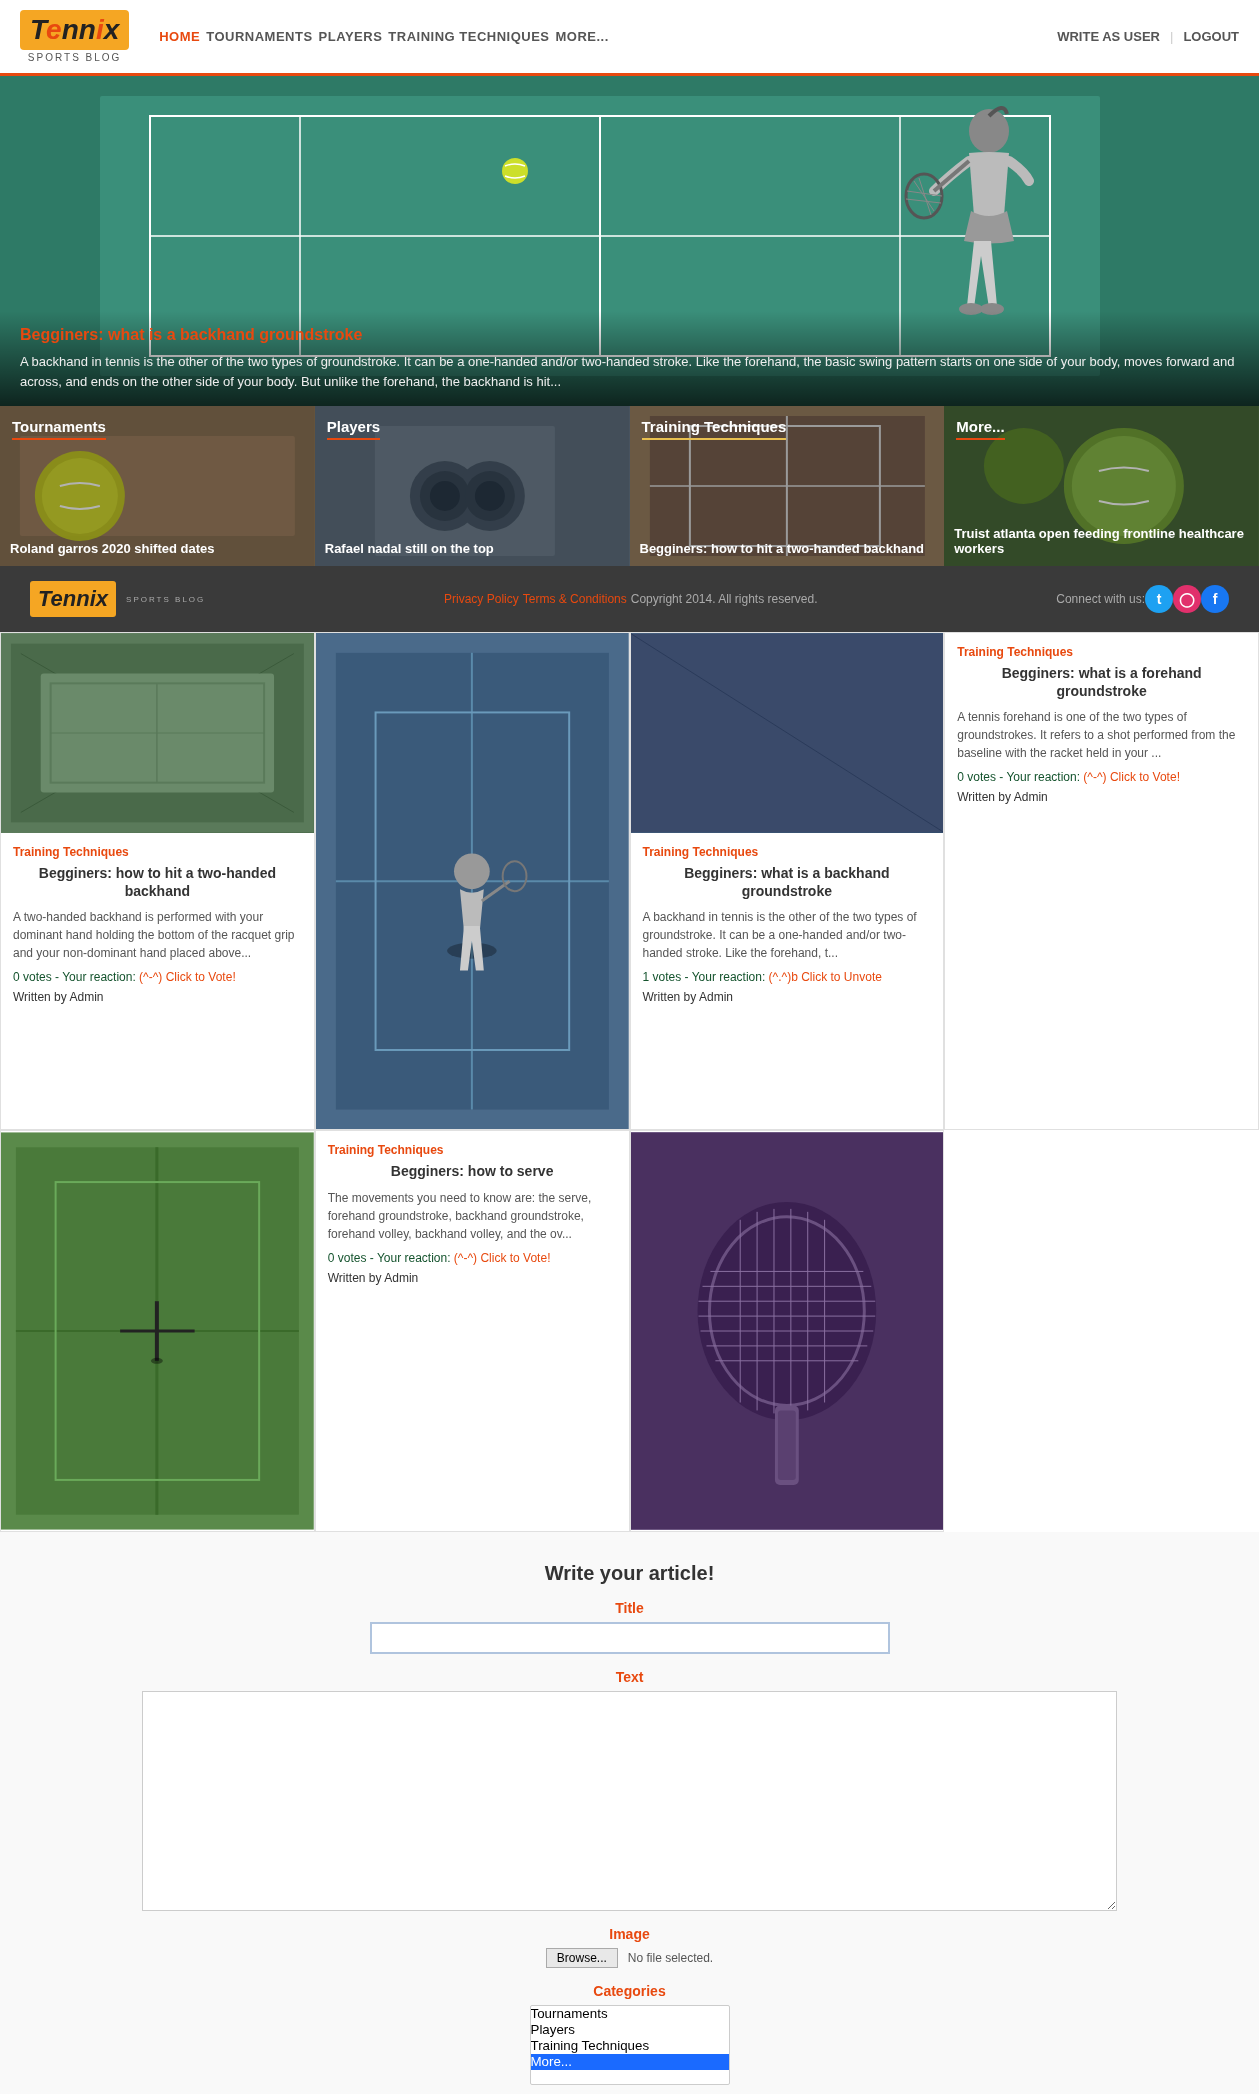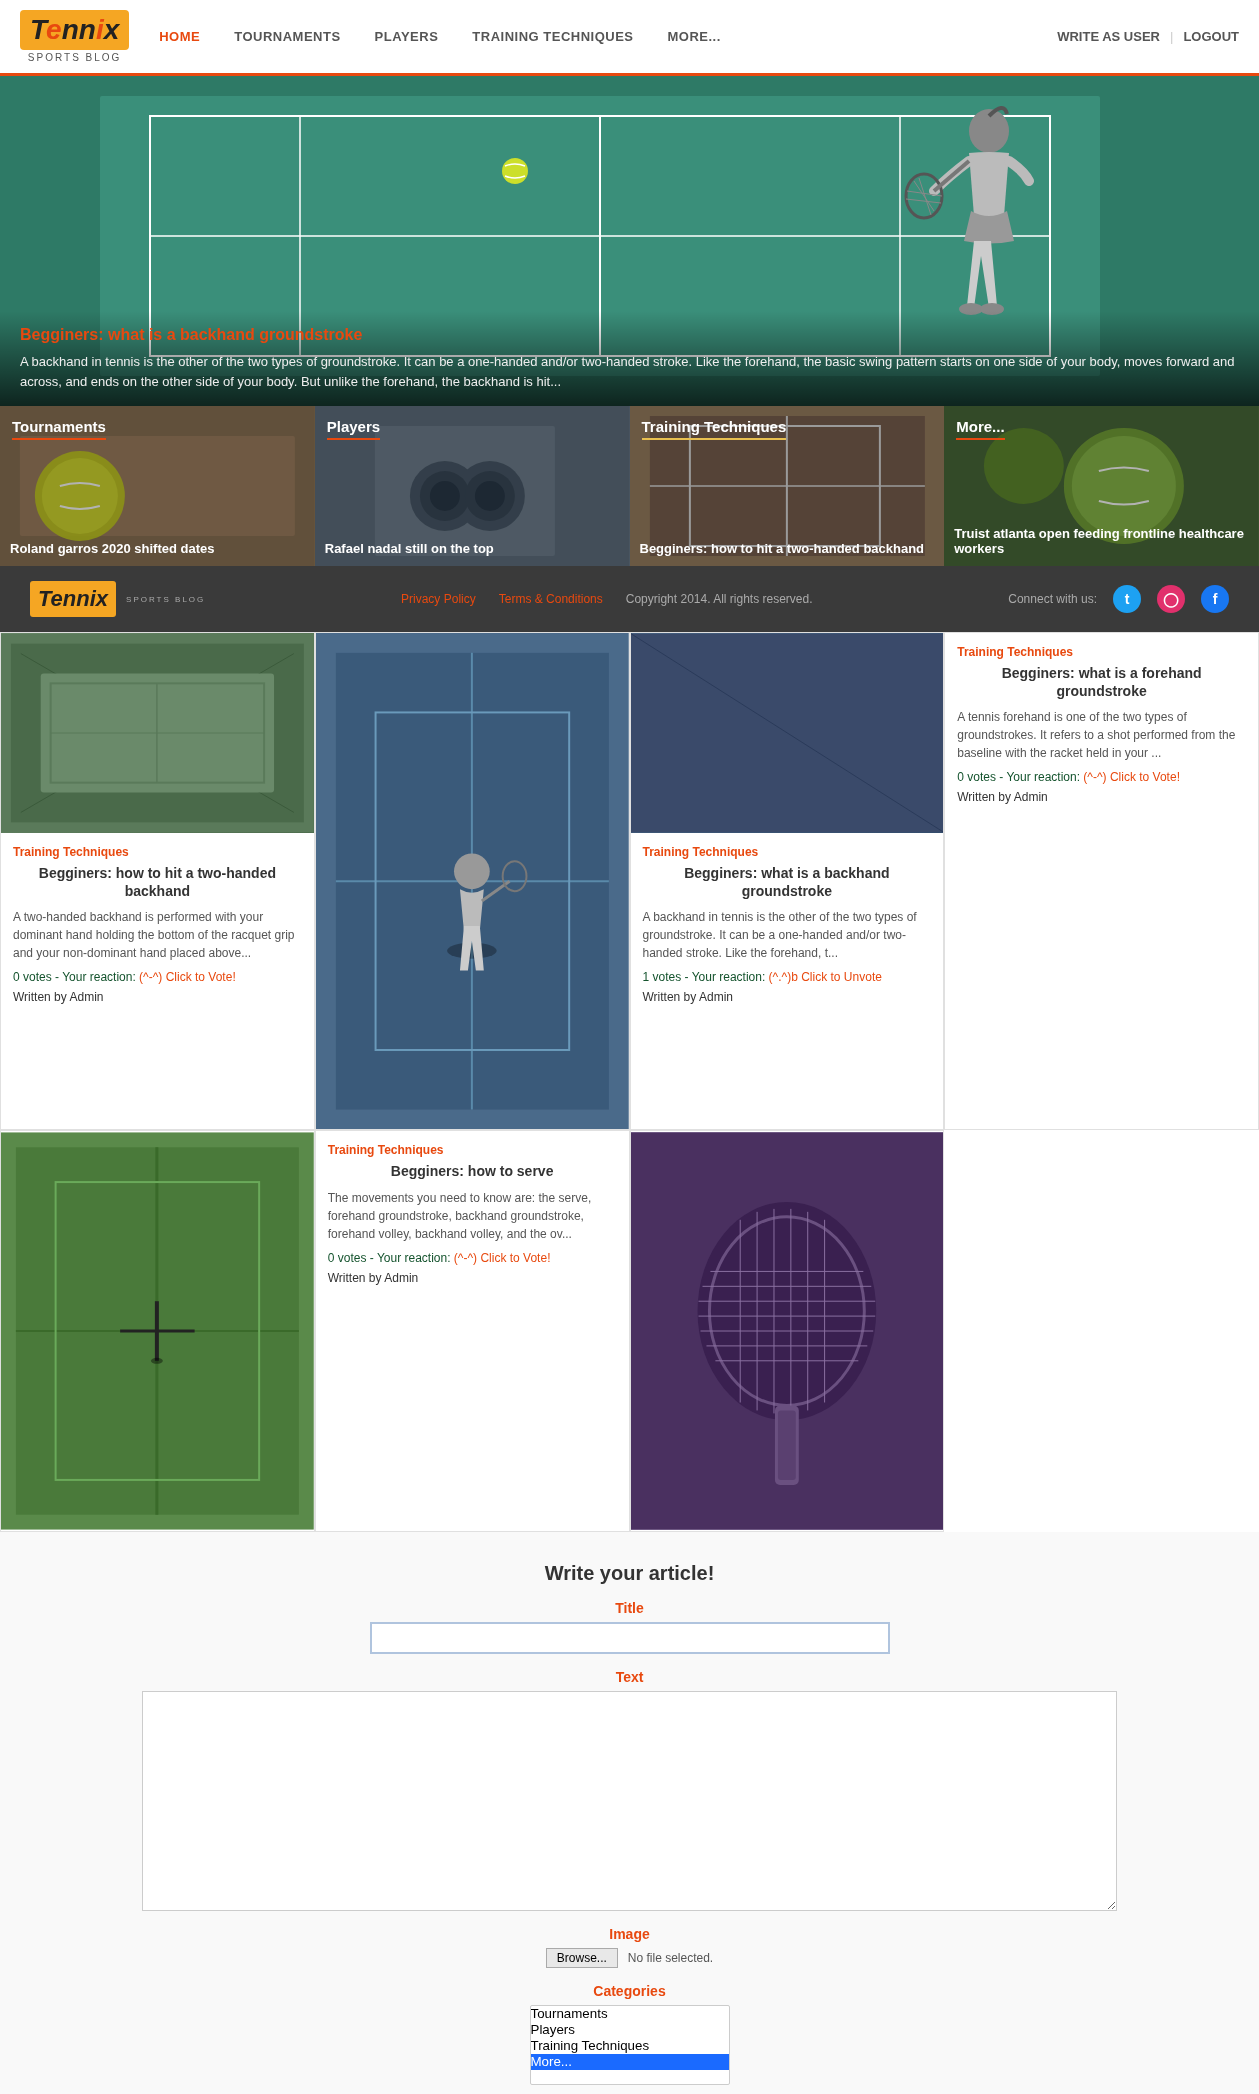--- a/index.html
+++ b/index.html
@@ -5,21 +5,21 @@
     * { box-sizing: border-box; margin: 0; padding: 0; }
     body { font-family: Arial, sans-serif; font-size: 13px; color: #333; background: #fff; width: 1259px; }
 
     
     .top-nav { display: flex; align-items: center; padding: 10px 20px; border-bottom: 3px solid #e8490f; background: #fff; }
     .logo-wrap { display: flex; align-items: center; margin-right: 30px; }
     .logo-box { background: #f5a623; padding: 6px 10px; border-radius: 4px; }
     .logo-text { font-size: 28px; font-weight: 900; color: #222; font-style: italic; line-height:1; }
     .logo-text span { color: #e8490f; }
     .logo-sub { font-size: 10px; color: #555; letter-spacing: 2px; text-align: center; margin-top: 2px; }
-    .nav-links { display: flex; gap: 34px; align-items: flex-start; flex: 1; }
+    .nav-links { display: flex; gap: 6px; align-items: flex-start; flex: 1; }
     .nav-link { text-decoration: none; color: #555; font-size: 13px; font-weight: 600; letter-spacing: 0.5px; }
     .nav-link.active { color: #e8490f; }
     .nav-right { display: flex; align-items: center; gap: 10px; }
     .nav-right a { text-decoration: none; color: #555; font-size: 13px; font-weight: 600; }
     .nav-divider { color: #ccc; }
 
     
     .hero { position: relative; width: 100%; height: 330px; background: linear-gradient(to bottom, #2a6b5a, #3a8070); overflow: hidden; }
     .hero-overlay { position: absolute; bottom: 0; left: 0; right: 0; padding: 15px 20px; background: linear-gradient(transparent, rgba(0,0,0,0.7)); }
     .hero-title { color: #e8490f; font-size: 16px; font-weight: bold; margin-bottom: 8px; }
@@ -31,24 +31,24 @@
     .cat-overlay { position: absolute; inset: 0; background: rgba(0,0,0,0.3); }
     .cat-label { position: absolute; top: 12px; left: 12px; color: #fff; font-size: 15px; font-weight: bold; border-bottom: 2px solid #e8490f; padding-bottom: 3px; }
     .cat-article { position: absolute; bottom: 10px; left: 10px; right: 10px; color: #fff; font-size: 13px; font-weight: bold; }
 
     
     .site-footer { background: #3a3a3a; display: flex; align-items: center; justify-content: space-between; padding: 15px 30px; }
     .footer-logo { display: flex; align-items: center; gap: 10px; }
     .footer-logo-box { background: #f5a623; padding: 5px 8px; border-radius: 3px; }
     .footer-logo-text { font-size: 22px; font-weight: 900; color: #222; font-style: italic; }
     .footer-logo-sub { font-size: 8px; color: #aaa; letter-spacing: 2px; }
-    .footer-links { display: flex; gap: 23px; font-size: 12px; }
+    .footer-links { display: flex; gap: 4px; font-size: 12px; }
     .footer-links a { color: #e8490f; text-decoration: none; }
     .footer-links span { color: #aaa; }
-    .footer-social { display: flex; gap: 16px; align-items: center; color: #aaa; font-size: 12px; }
+    .footer-social { display: flex; gap: 0; align-items: center; color: #aaa; font-size: 12px; }
     .social-icon { width: 28px; height: 28px; border-radius: 50%; display: flex; align-items: center; justify-content: center; color: #fff; font-size: 14px; font-weight: bold; }
     .social-twitter { background: #1da1f2; }
     .social-instagram { background: #e1306c; }
     .social-facebook { background: #1877f2; }
 
     
     .articles-grid { display: grid; grid-template-columns: repeat(4, 1fr); width: 100%; }
     .article-cell { border: 1px solid #e0e0e0; padding: 0; overflow: hidden; }
     .article-img { width: 100%; height: 200px; overflow: hidden; }
     .article-body { padding: 12px; }

